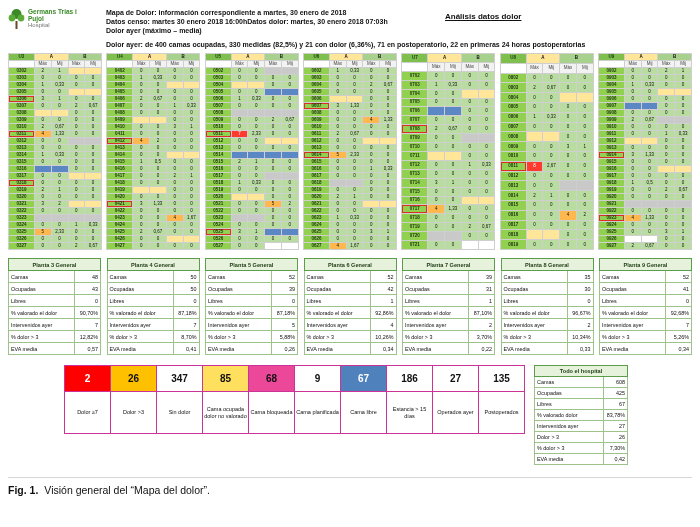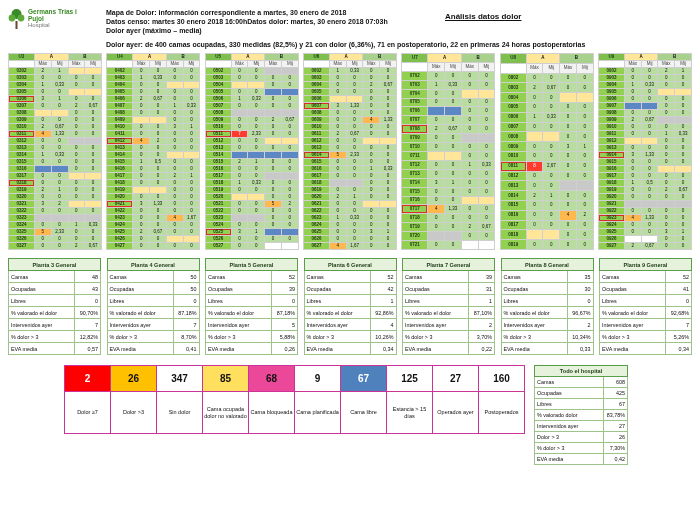--- a/index.html
+++ b/index.html
@@ -1638,23 +1638,23 @@
     <table class="legend">
         <tbody>
           <tr>
             <td class="leg-num leg-red">2</td>
             <td class="leg-num leg-orange">26</td>
             <td class="leg-num leg-white">347</td>
             <td class="leg-num leg-yellow">85</td>
             <td class="leg-num leg-gray">68</td>
             <td class="leg-num leg-white">9</td>
             <td class="leg-num leg-blue">67</td>
-            <td class="leg-num leg-white">125</td>
+            <td class="leg-num leg-white">186</td>
             <td class="leg-num leg-white">27</td>
-            <td class="leg-num leg-white">160</td>
+            <td class="leg-num leg-white">135</td>
           </tr>
           <tr>
             <td class="leg-label">Dolor ≥7</td>
             <td class="leg-label">Dolor &gt;3</td>
             <td class="leg-label">Sin dolor</td>
             <td class="leg-label">Cama ocupada dolor no valorado</td>
             <td class="leg-label">Cama bloqueada</td>
             <td class="leg-label">Cama planificada</td>
             <td class="leg-label">Cama libre</td>
             <td class="leg-label">Estancia &gt; 15 días</td>
@@ -1697,14 +1697,17 @@
             <td class="pv">7,30%</td>
           </tr>
           <tr>
             <td class="pl">EVA media</td>
             <td class="pv">0,42</td>
           </tr>
         </tbody>
       </table>
   </div>
 
+  <div class="caption">
+    <span class="fig">Fig. 1.</span><span>Visión general del “Mapa del dolor”.</span>
+  </div>
 
 </div>
 
 </body></html>

